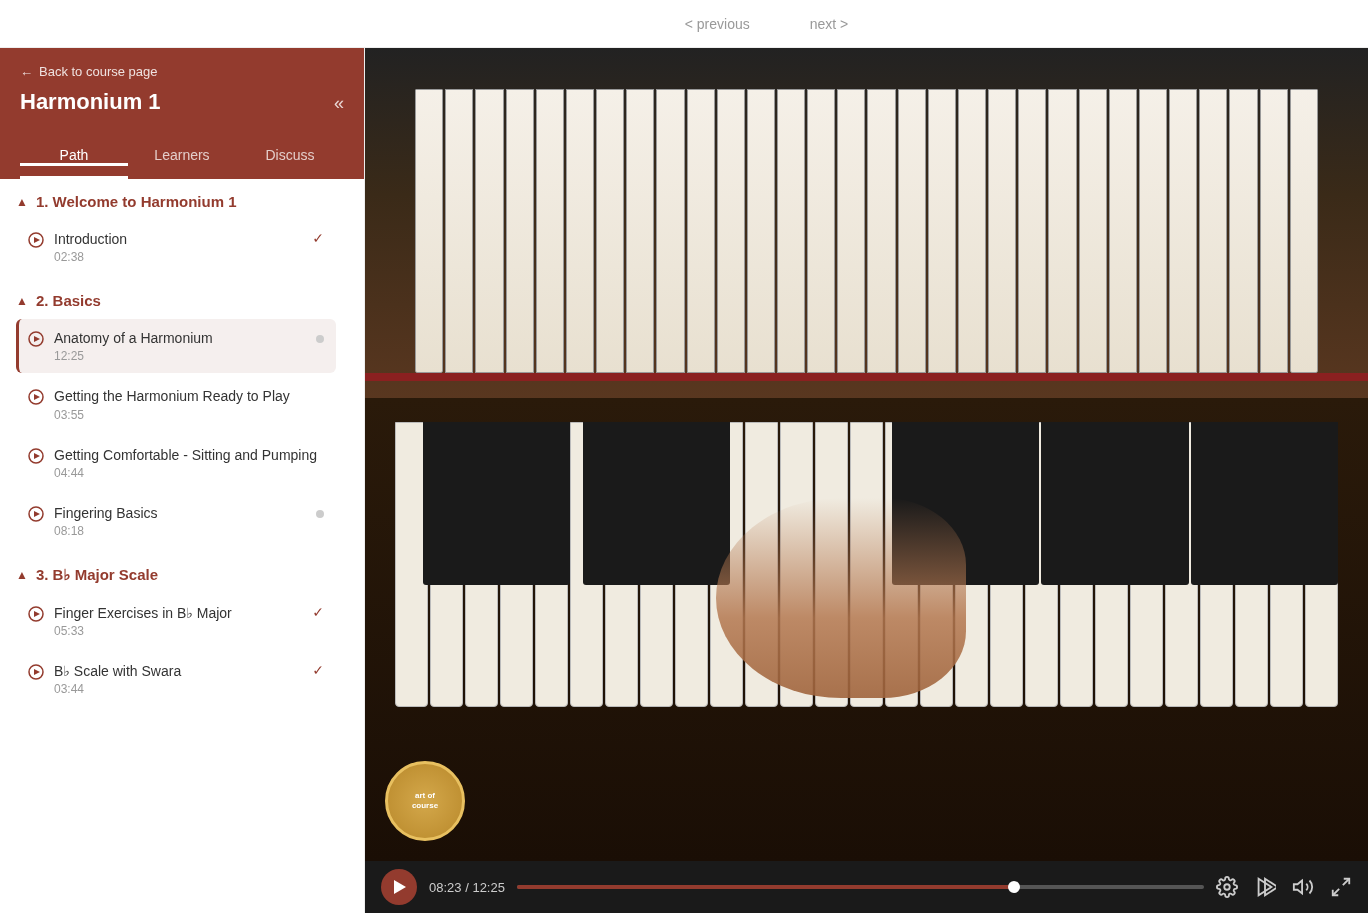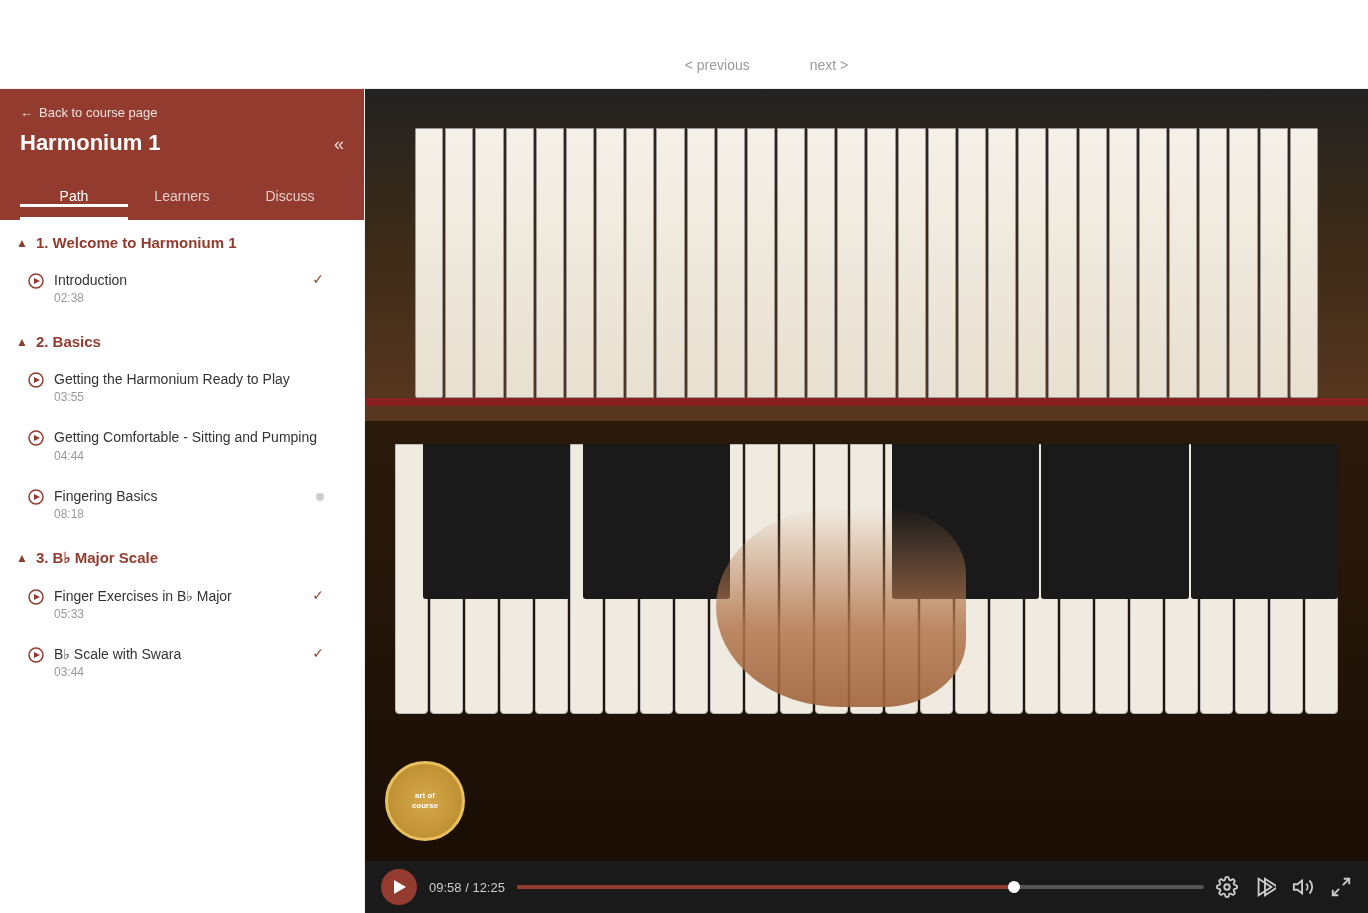--- a/index.html
+++ b/index.html
@@ -2,21 +2,20 @@
 <html><head>
   <meta charset="utf-8">
   <style>
     * { box-sizing: border-box; margin: 0; padding: 0; }
     body { font-family: -apple-system, BlinkMacSystemFont, 'Segoe UI', sans-serif; display: flex; flex-direction: column; height: 913px; width: 1368px; overflow: hidden; background: #fff; }
 
     .top-bar {
       display: flex; align-items: center; justify-content: space-between;
       padding: 0 24px; height: 48px; background: #fff; border-bottom: 1px solid #eee;
       flex-shrink: 0;
-      margin-top: 41px;
     }
     .top-bar-nav { display: flex; gap: 60px; }
     .top-bar-nav a { color: #999; font-size: 14px; text-decoration: none; cursor: pointer; }
 
     .main { display: flex; flex: 1; overflow: hidden; }
 
     
     .sidebar {
       width: 365px; min-width: 365px; background: #fff;
       border-right: 1px solid #eee; display: flex; flex-direction: column; overflow: hidden;
@@ -160,20 +159,35 @@
         </div>
       </div>
 
       <div class="section">
         <div class="section-header">
           <span class="section-toggle">▲</span>
           <span class="section-title">2. Basics</span>
         </div>
         <div class="lesson-list">
 
+          <div class="lesson-item active">
+            <div class="lesson-left">
+              <span class="lesson-icon">
+                <svg viewBox="0 0 16 16" fill="none">
+                  <circle cx="8" cy="8" r="7" stroke="#933b2e" stroke-width="1.5"></circle>
+                  <polygon points="6,5 12,8 6,11" fill="#933b2e"></polygon>
+                </svg>
+              </span>
+              <div class="lesson-info">
+                <div class="lesson-name">Anatomy of a Harmonium</div>
+                <div class="lesson-duration">12:25</div>
+              </div>
+            </div>
+            <span class="lesson-dot"></span>
+          </div>
 
           <div class="lesson-item">
             <div class="lesson-left">
               <span class="lesson-icon">
                 <svg viewBox="0 0 16 16" fill="none">
                   <circle cx="8" cy="8" r="7" stroke="#933b2e" stroke-width="1.5"></circle>
                   <polygon points="6,5 12,8 6,11" fill="#933b2e"></polygon>
                 </svg>
               </span>
               <div class="lesson-info">
@@ -355,21 +369,21 @@
       </div>
     </div>
 
     <div class="video-controls">
       <button class="play-btn">
         <svg viewBox="0 0 12 14" xmlns="http://www.w3.org/2000/svg">
           <polygon points="0,0 12,7 0,14" fill="#fff"></polygon>
         </svg>
       </button>
       <div class="time-display">
-        <span>09:58</span>
+        <span>08:23</span>
         <span> / </span>
         <span>12:25</span>
       </div>
       <div class="progress-track">
         <div class="progress-fill"></div>
         <div class="progress-thumb"></div>
       </div>
       <div class="control-icons">
         <span class="ctrl-icon">
           <svg viewBox="0 0 24 24" fill="none" stroke="#ccc" stroke-width="2">

